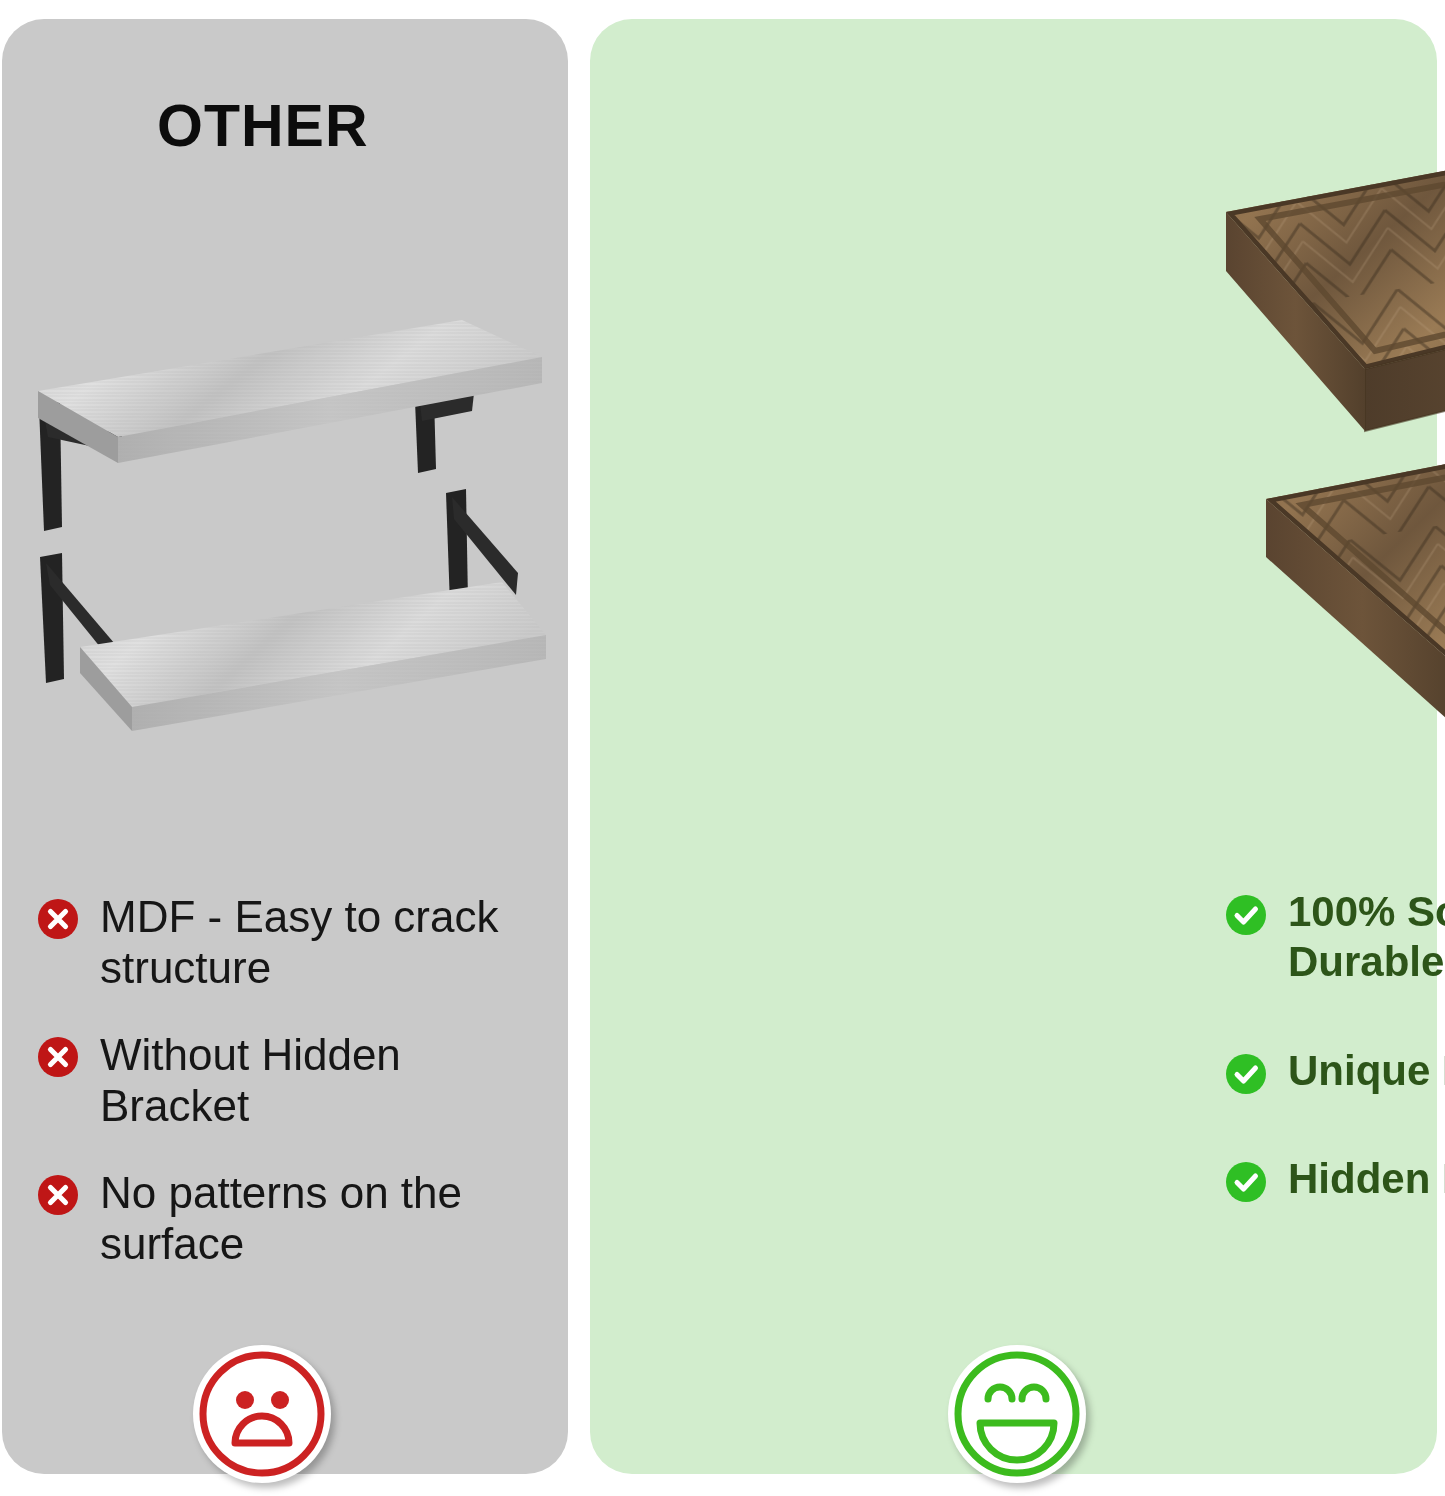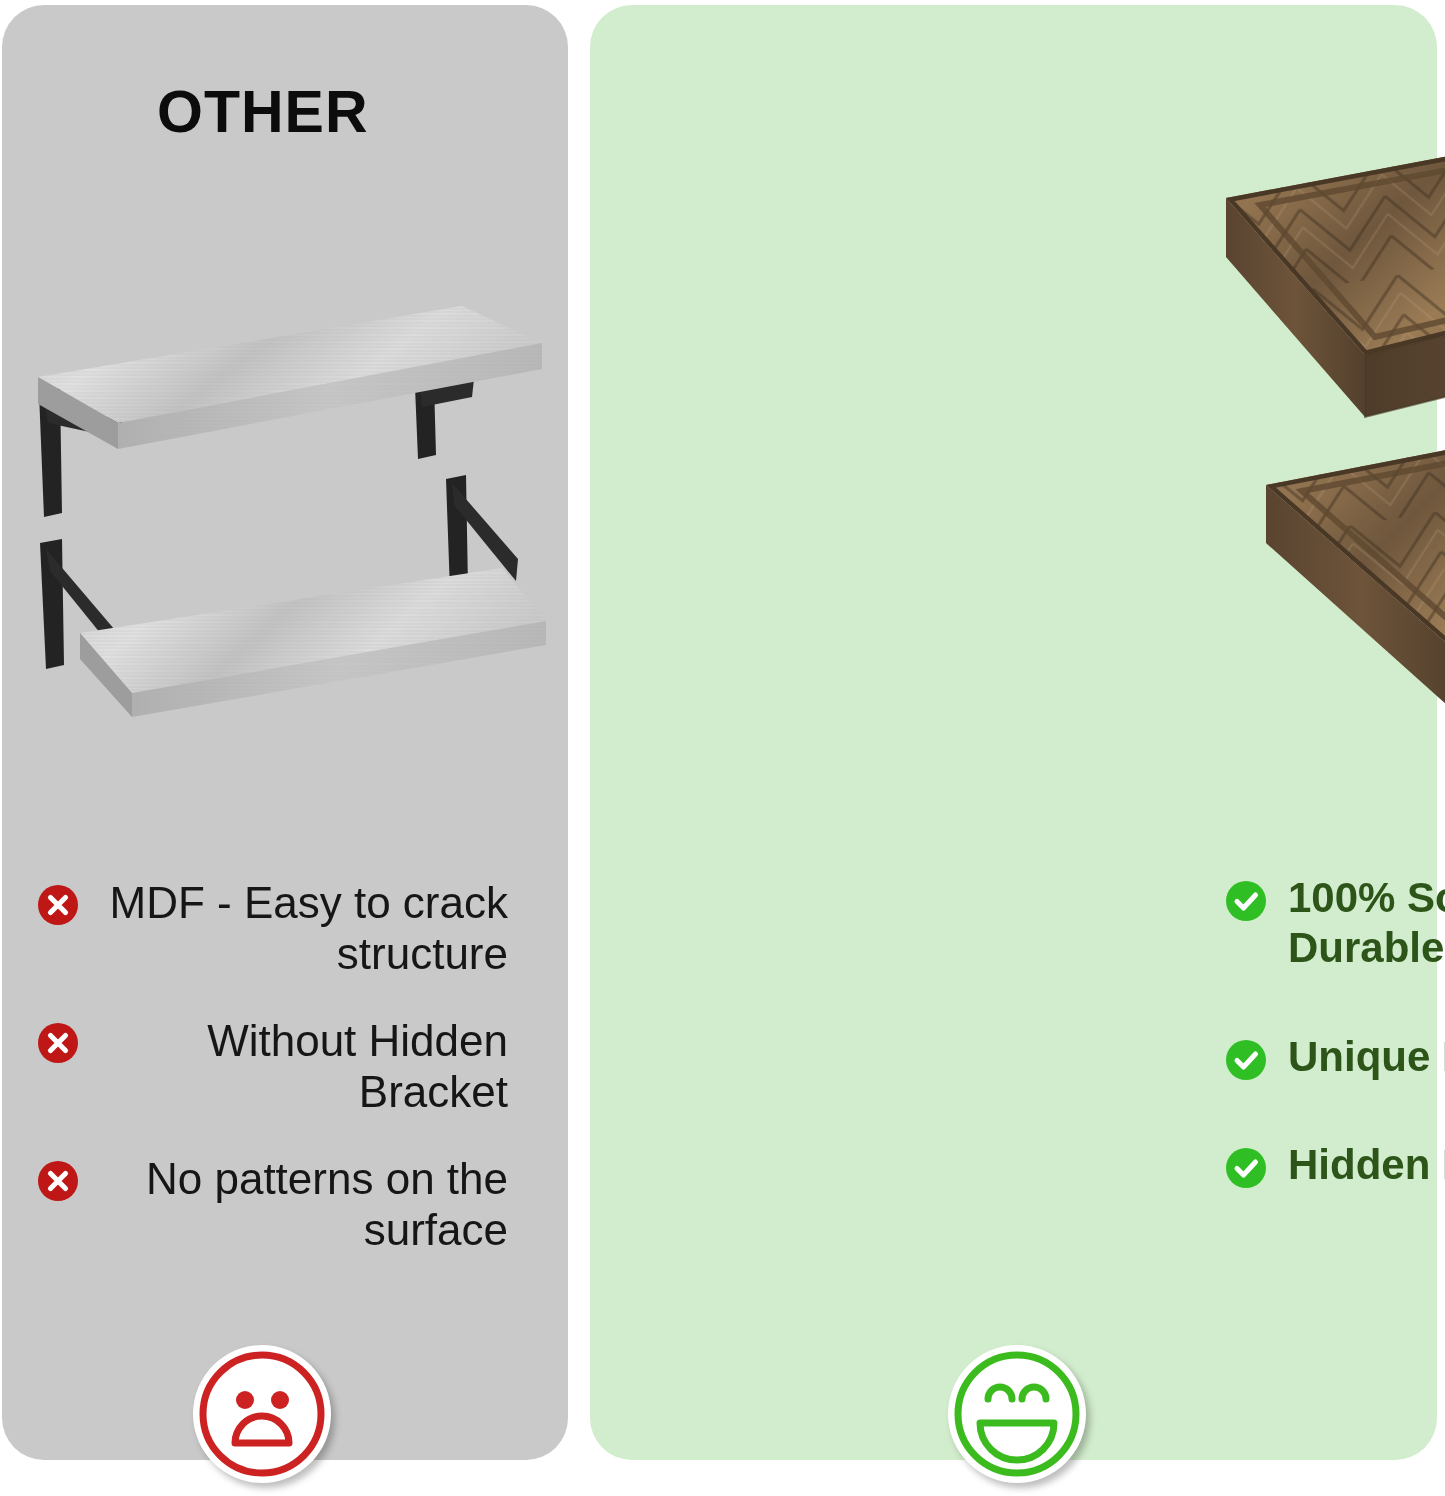--- a/index.html
+++ b/index.html
@@ -17,21 +17,21 @@
 
   .comparison-root {
     position: absolute;
     inset: 0;
     display: flex;
   }
 
   
   .panel {
     position: absolute;
-    top: 5px;
+    top: 19px;
     height: 1455px;
     border-radius: 42px;
     box-sizing: border-box;
   }
   .panel-other {
     left: 2px;
     width: 566px;
     background: #c9c9c9;
   }
   .panel-howizz {
@@ -114,21 +114,20 @@
   }
 
   .feature-text {
     flex: 1 1 auto;
   }
   .list-other .feature-text {
     font-size: 44px;
     line-height: 1.16;
     color: #161616;
     font-weight: normal;
-    text-align: right;
   }
   .list-howizz .feature-text {
     font-size: 42px;
     line-height: 1.2;
     color: #2d5519;
     font-weight: bold;
   }
 
   
   .mood-badge {

